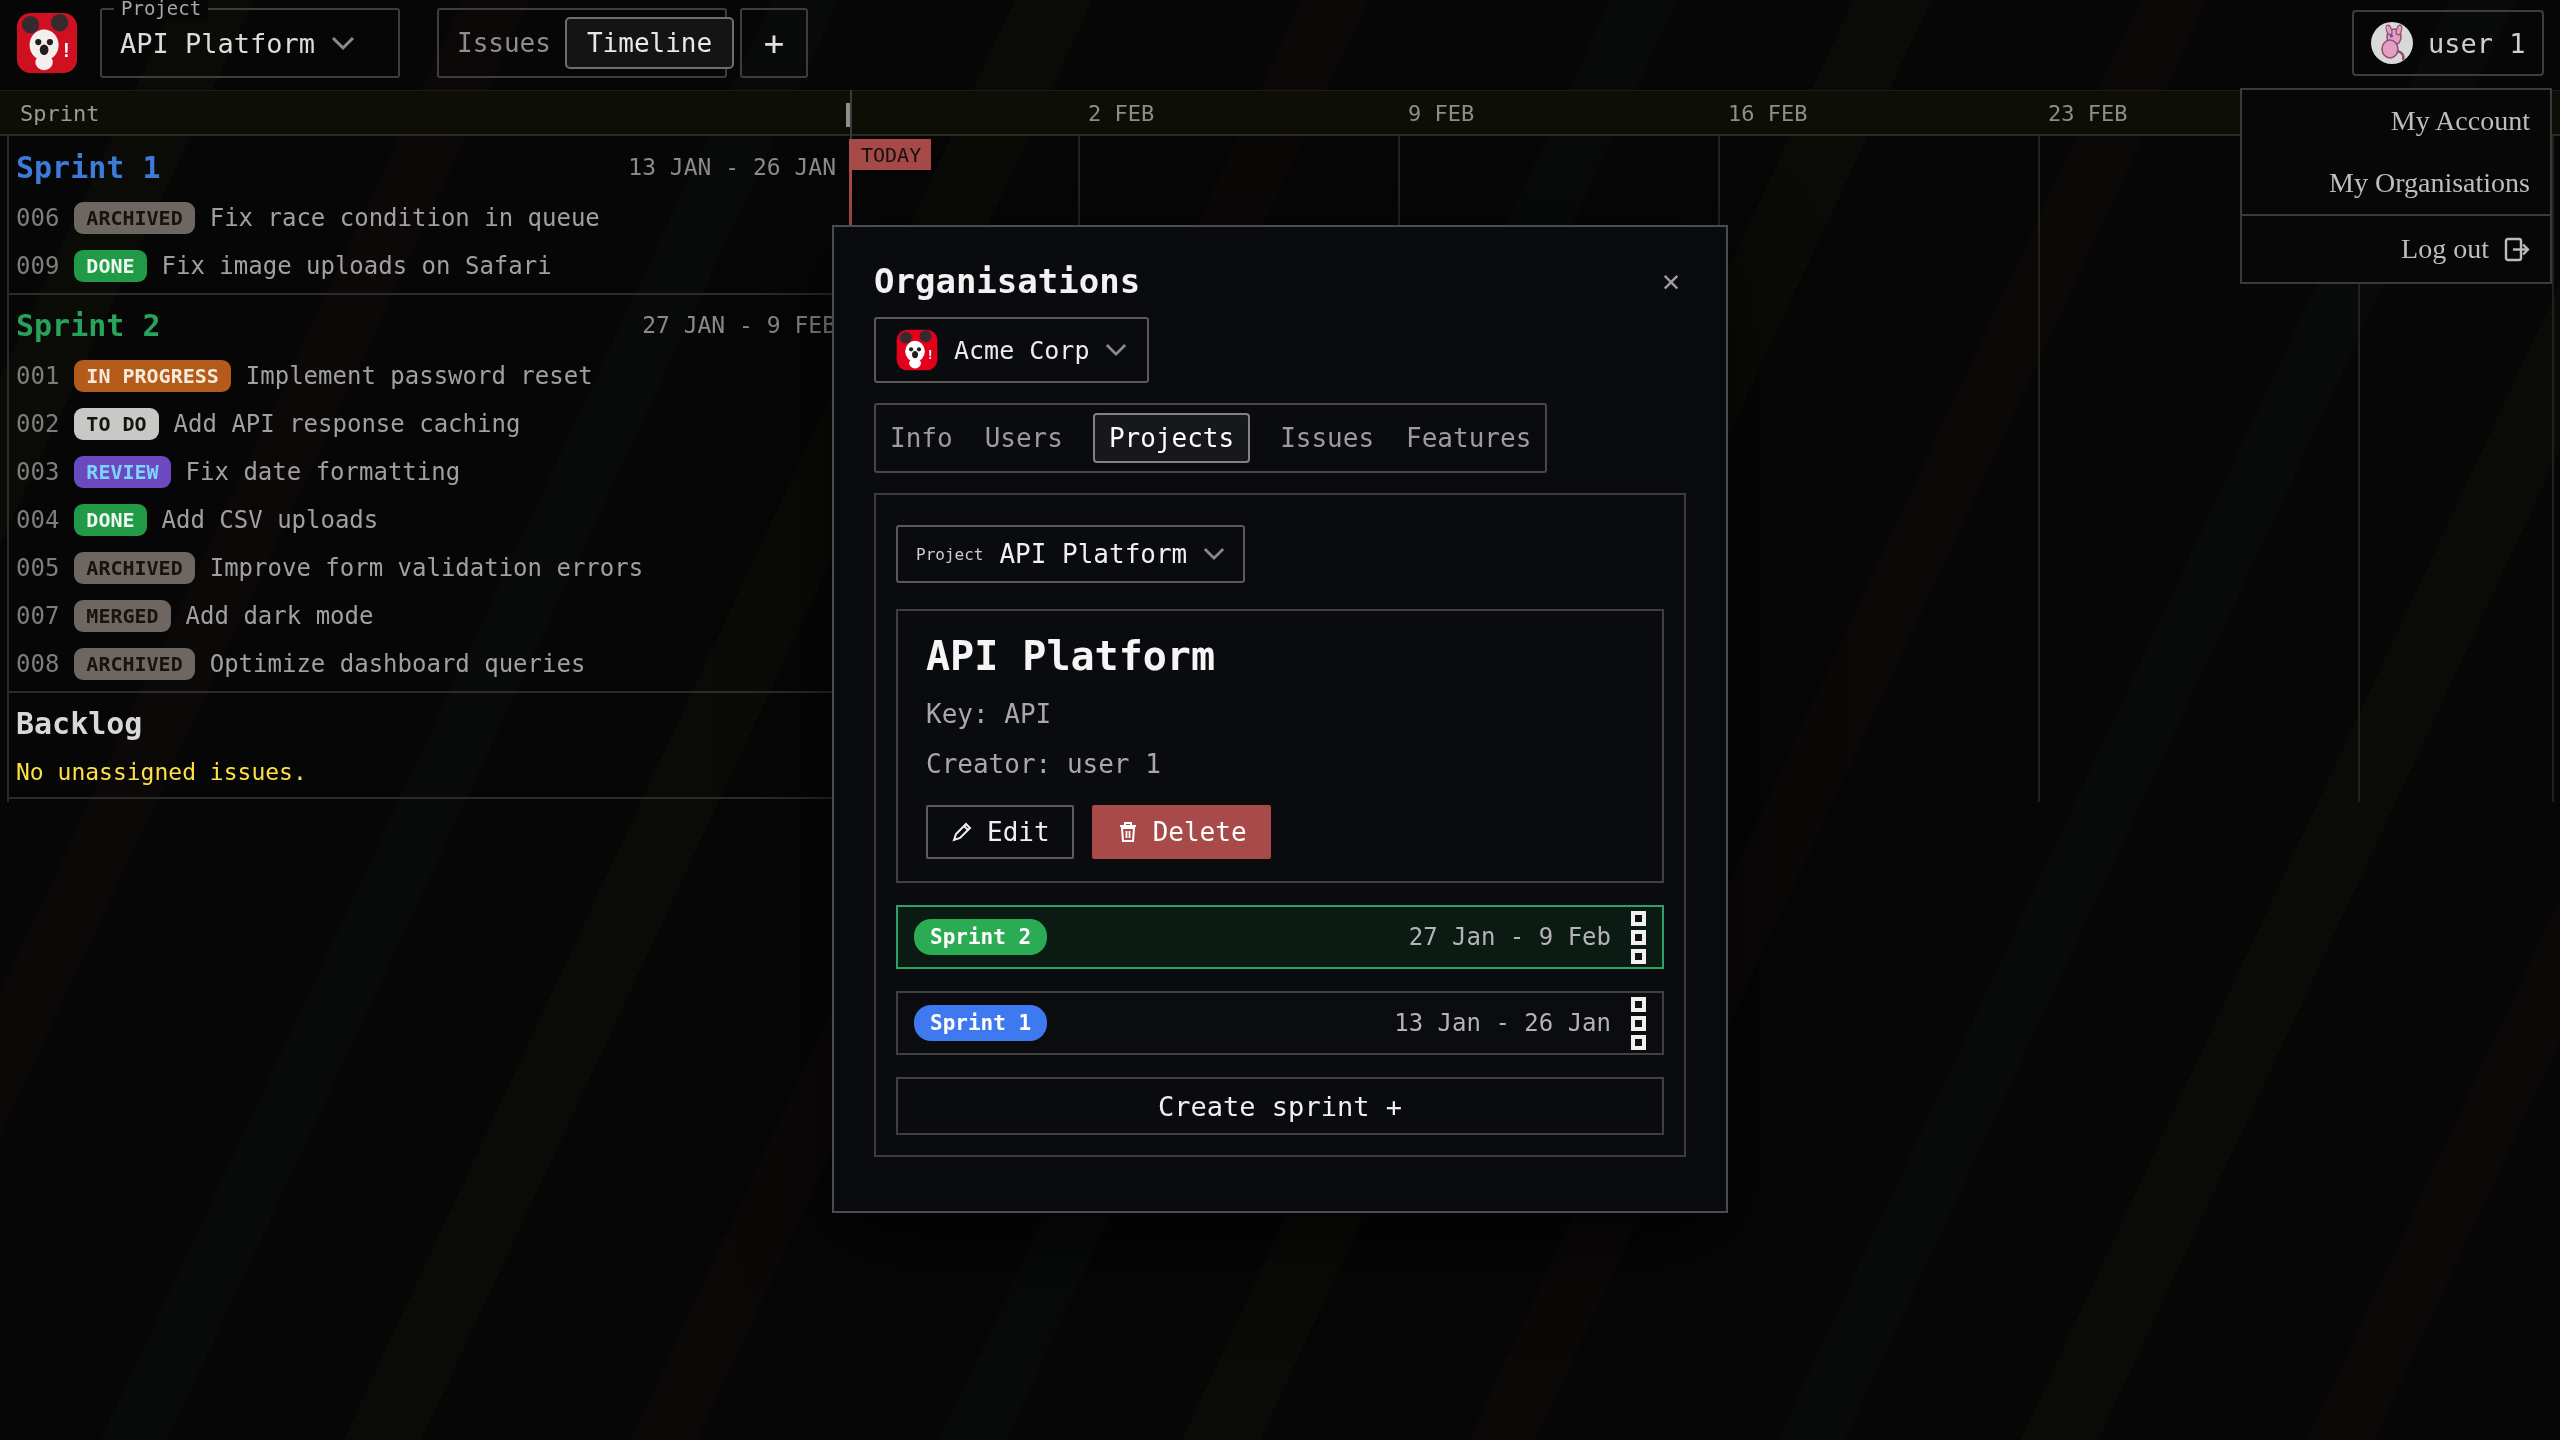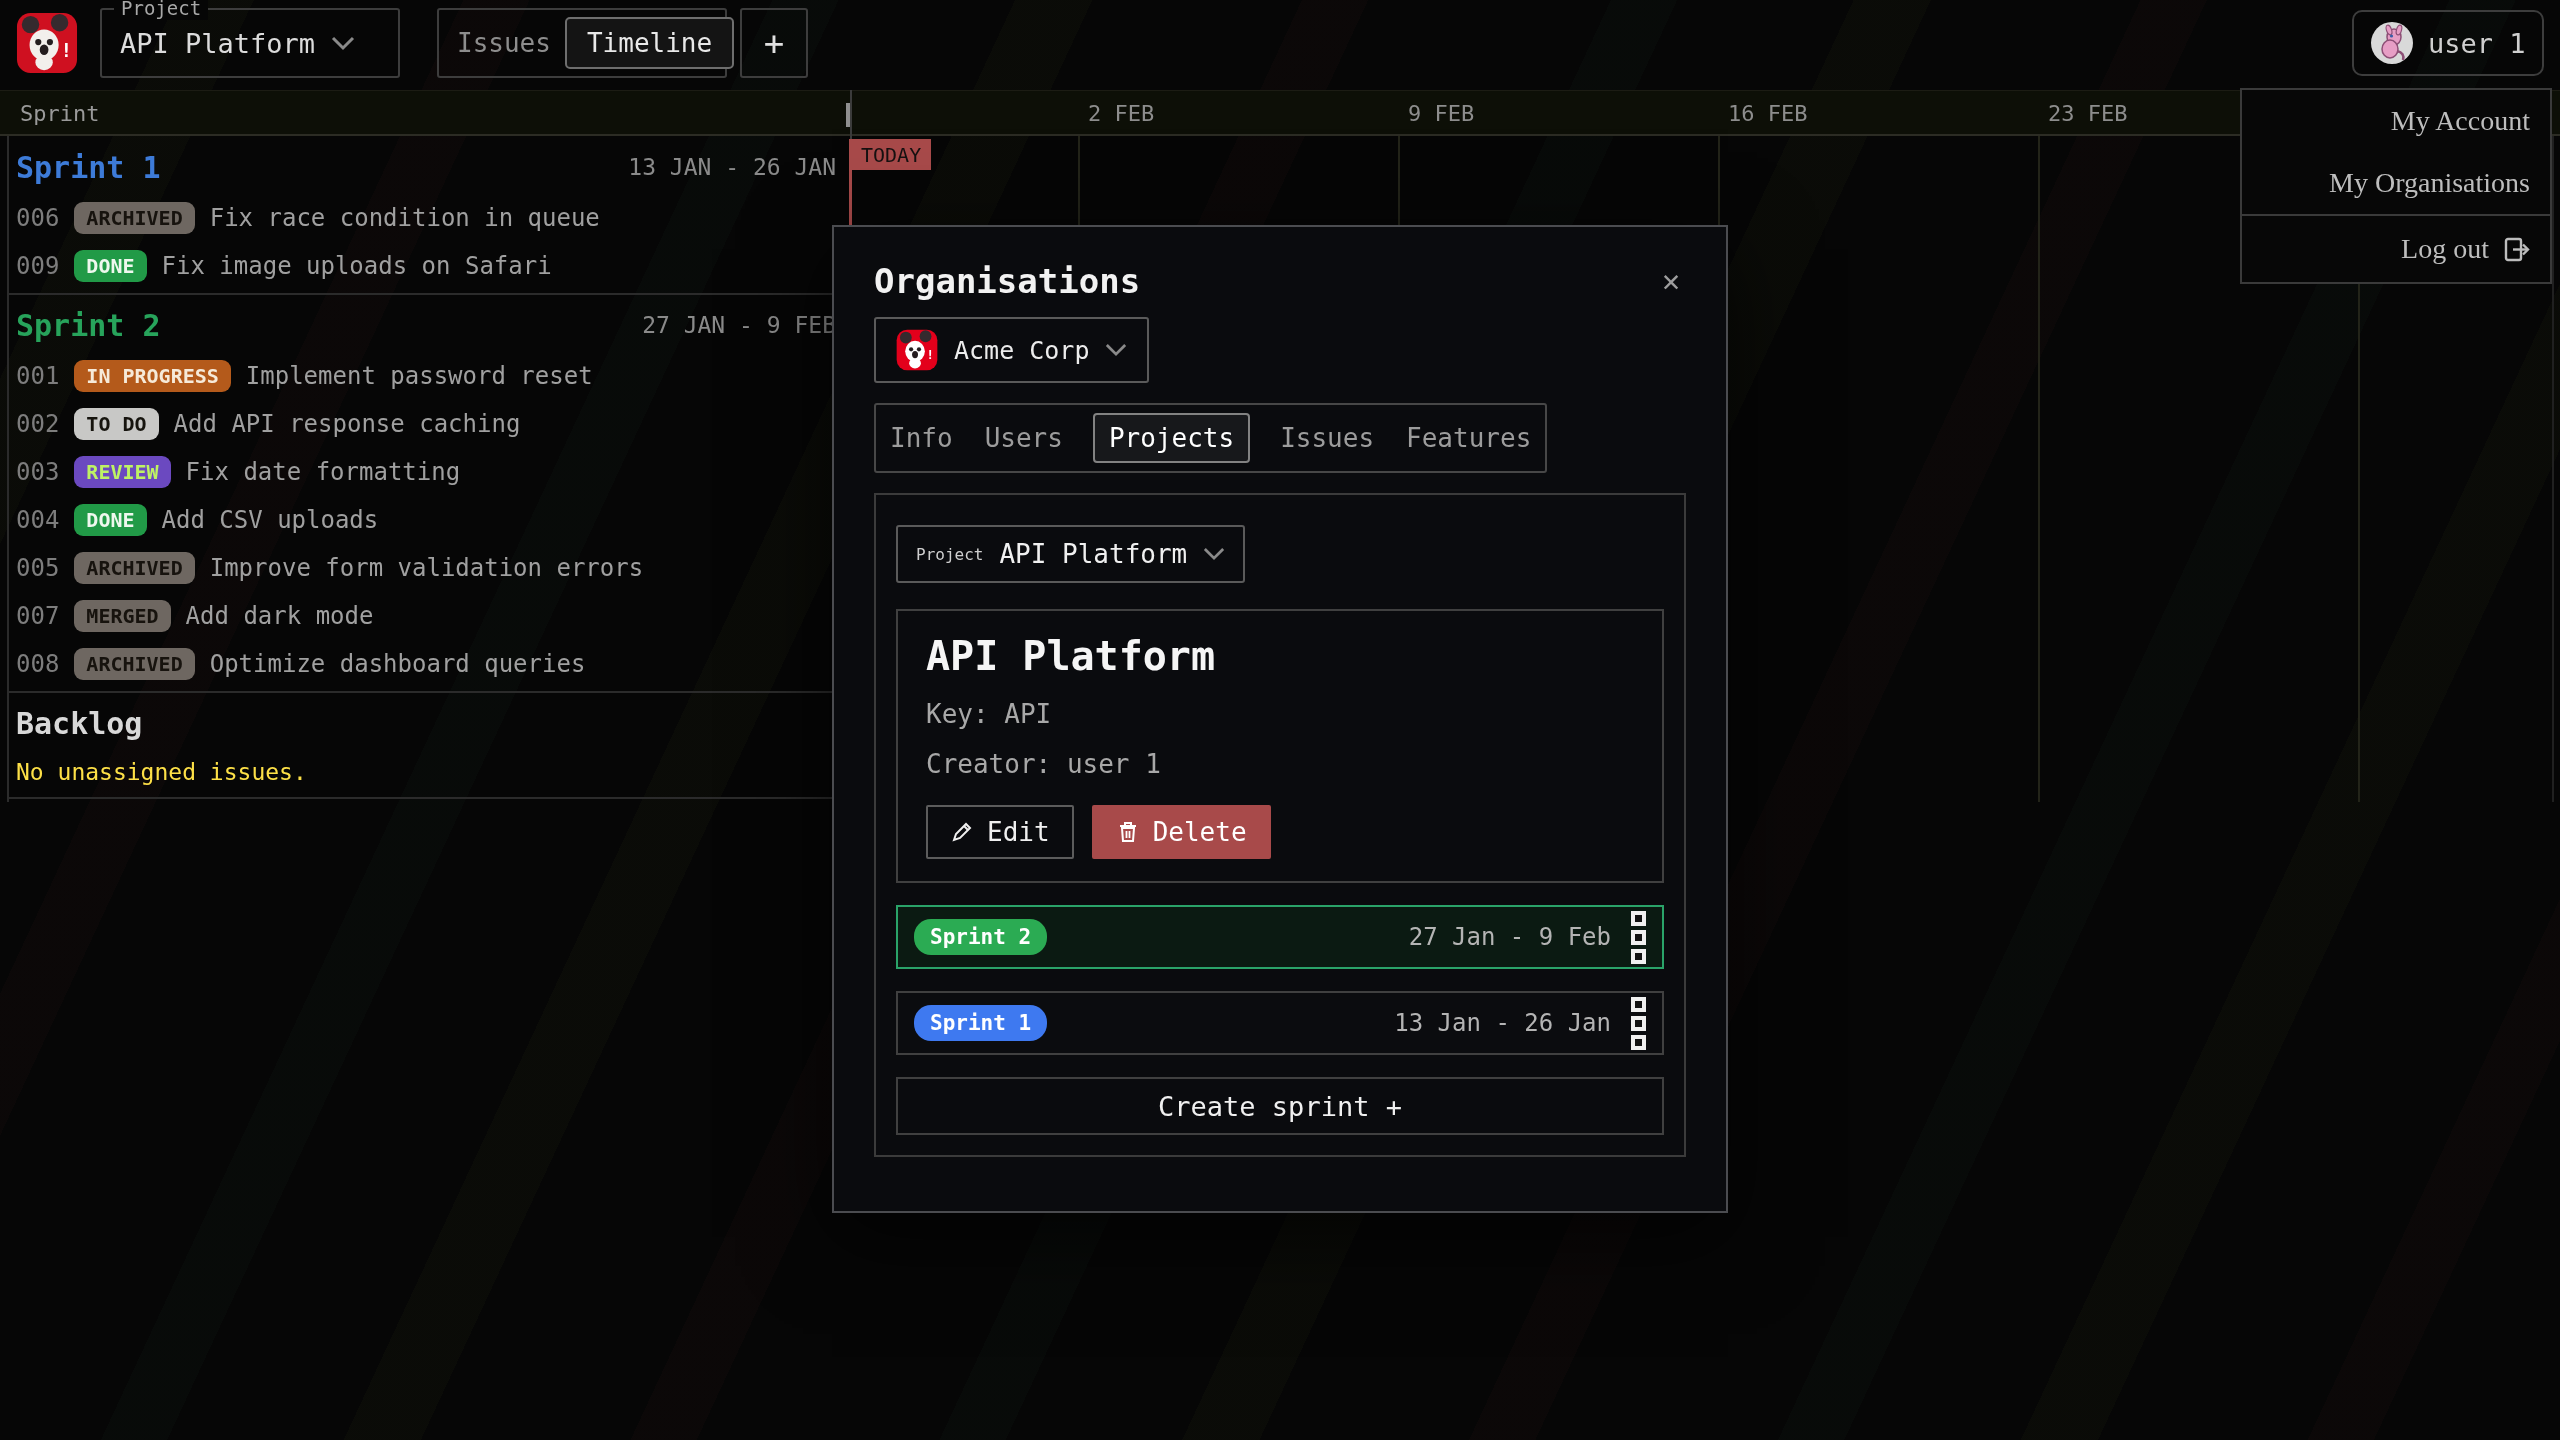--- a/index.html
+++ b/index.html
@@ -12,21 +12,21 @@
   .logo{position:absolute;left:16px;top:12px;width:62px;height:62px;cursor:pointer;}
   .fieldset{position:absolute;border:2px solid #3d3d3d;border-radius:3px;background:transparent;}
   .fieldset .legend{position:absolute;top:-13px;left:12px;padding:0 7px;font-size:19px;color:#a8a8a8;background:#060606;line-height:1.2;}
   .proj-select{left:100px;top:8px;width:300px;height:70px;display:flex;align-items:center;padding:0 18px;box-sizing:border-box;gap:16px;cursor:pointer;}
   .proj-select .value{font-size:27px;color:#dcdcdc;white-space:nowrap;}
   .chev{flex:0 0 auto;}
   .tab-group{position:absolute;left:437px;top:8px;width:290px;height:70px;border:2px solid #3d3d3d;border-radius:3px;display:flex;align-items:center;box-sizing:border-box;padding:0 6px 0 18px;gap:14px;}
   .tab{font-size:26px;color:#8d8d8d;cursor:pointer;}
   .tab.active{color:#e9e9e9;border:2px solid #6e6e6e;background:#141414;border-radius:5px;padding:9px 20px;}
   .plus-btn{position:absolute;left:740px;top:8px;width:68px;height:70px;border:2px solid #3d3d3d;border-radius:3px;background:transparent;color:#e0e0e0;font-size:34px;font-family:inherit;cursor:pointer;box-sizing:border-box;}
-  .user-chip{position:absolute;left:2352px;top:10px;width:192px;height:66px;border:2px solid #3d3d3d;border-radius:10px;display:flex;align-items:center;gap:14px;padding:0 16px;box-sizing:border-box;cursor:pointer;}
+  .user-chip{position:absolute;left:2352px;top:10px;width:192px;height:66px;border:2px solid #3d3d3d;border-radius:4px;display:flex;align-items:center;gap:14px;padding:0 16px;box-sizing:border-box;cursor:pointer;}
   .user-chip .uname{font-size:27px;color:#cfcfcf;}
   
   .menu{position:absolute;left:2240px;top:88px;width:312px;background:#070707;border:2px solid #3a3a3a;box-sizing:border-box;z-index:40;font-family:Liberation Serif, serif;}
   .menu-item{height:62px;display:flex;align-items:center;justify-content:flex-end;padding:0 20px;font-size:28px;color:#bdbdbd;cursor:pointer;}
   .menu-sep{border-top:2px solid #3a3a3a;margin:0;}
   .menu-item.logout{height:66px;gap:14px;}
   
   .grid-header{position:absolute;left:0;top:90px;width:2560px;height:46px;background:#0d0f07;border-top:1px solid #1c1c14;border-bottom:2px solid #2c2c24;box-sizing:border-box;z-index:1;}
   .grid-header .colhead{position:absolute;left:20px;top:10px;font-size:22px;color:#9a9a9a;}
   .date-label{position:absolute;top:10px;font-size:22px;color:#8d8d8d;white-space:nowrap;}
@@ -181,21 +181,21 @@
         <span class="badge" style="background: rgb(180, 90, 27); color: rgb(246, 234, 217);">IN PROGRESS</span>
         <span class="issue-title">Implement password reset</span>
       </div>
       <div class="issue-row">
         <span class="issue-num">002</span>
         <span class="badge" style="background: rgb(200, 200, 198); color: rgb(22, 20, 14);">TO DO</span>
         <span class="issue-title">Add API response caching</span>
       </div>
       <div class="issue-row">
         <span class="issue-num">003</span>
-        <span class="badge" style="background: rgb(107, 73, 192); color: #bef264;">REVIEW</span>
+        <span class="badge" style="background: rgb(107, 73, 192); color: #7dd3fc;">REVIEW</span>
         <span class="issue-title">Fix date formatting</span>
       </div>
       <div class="issue-row">
         <span class="issue-num">004</span>
         <span class="badge" style="background: rgb(33, 154, 71); color: rgb(238, 248, 238);">DONE</span>
         <span class="issue-title">Add CSV uploads</span>
       </div>
       <div class="issue-row">
         <span class="issue-num">005</span>
         <span class="badge" style="background: rgb(110, 103, 97); color: rgb(23, 19, 14);">ARCHIVED</span>

